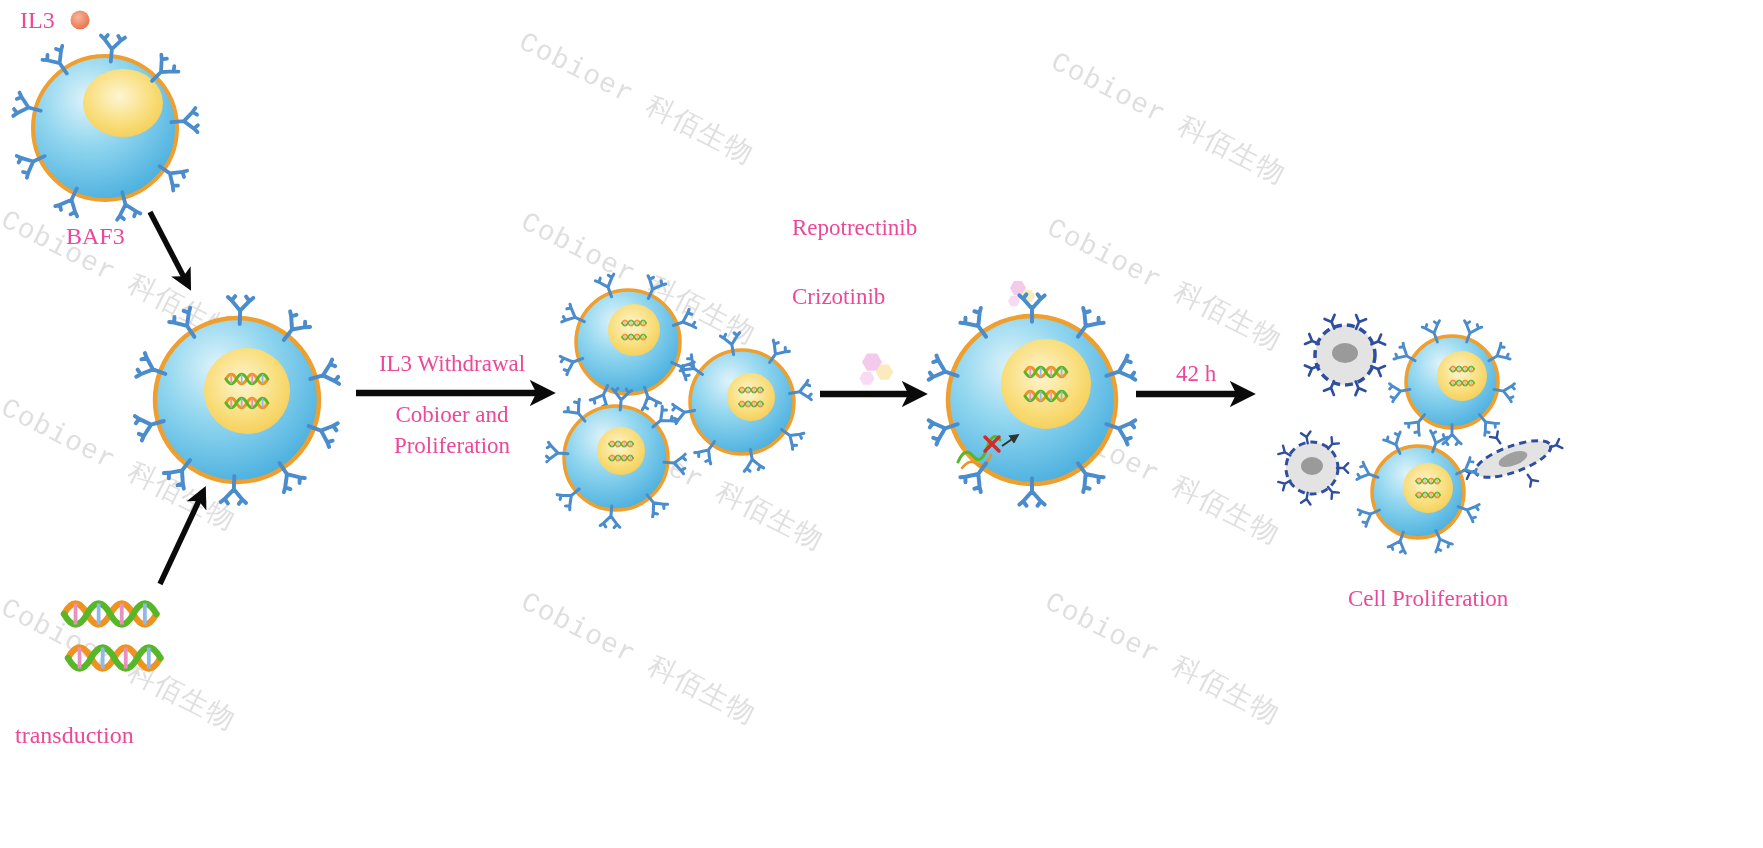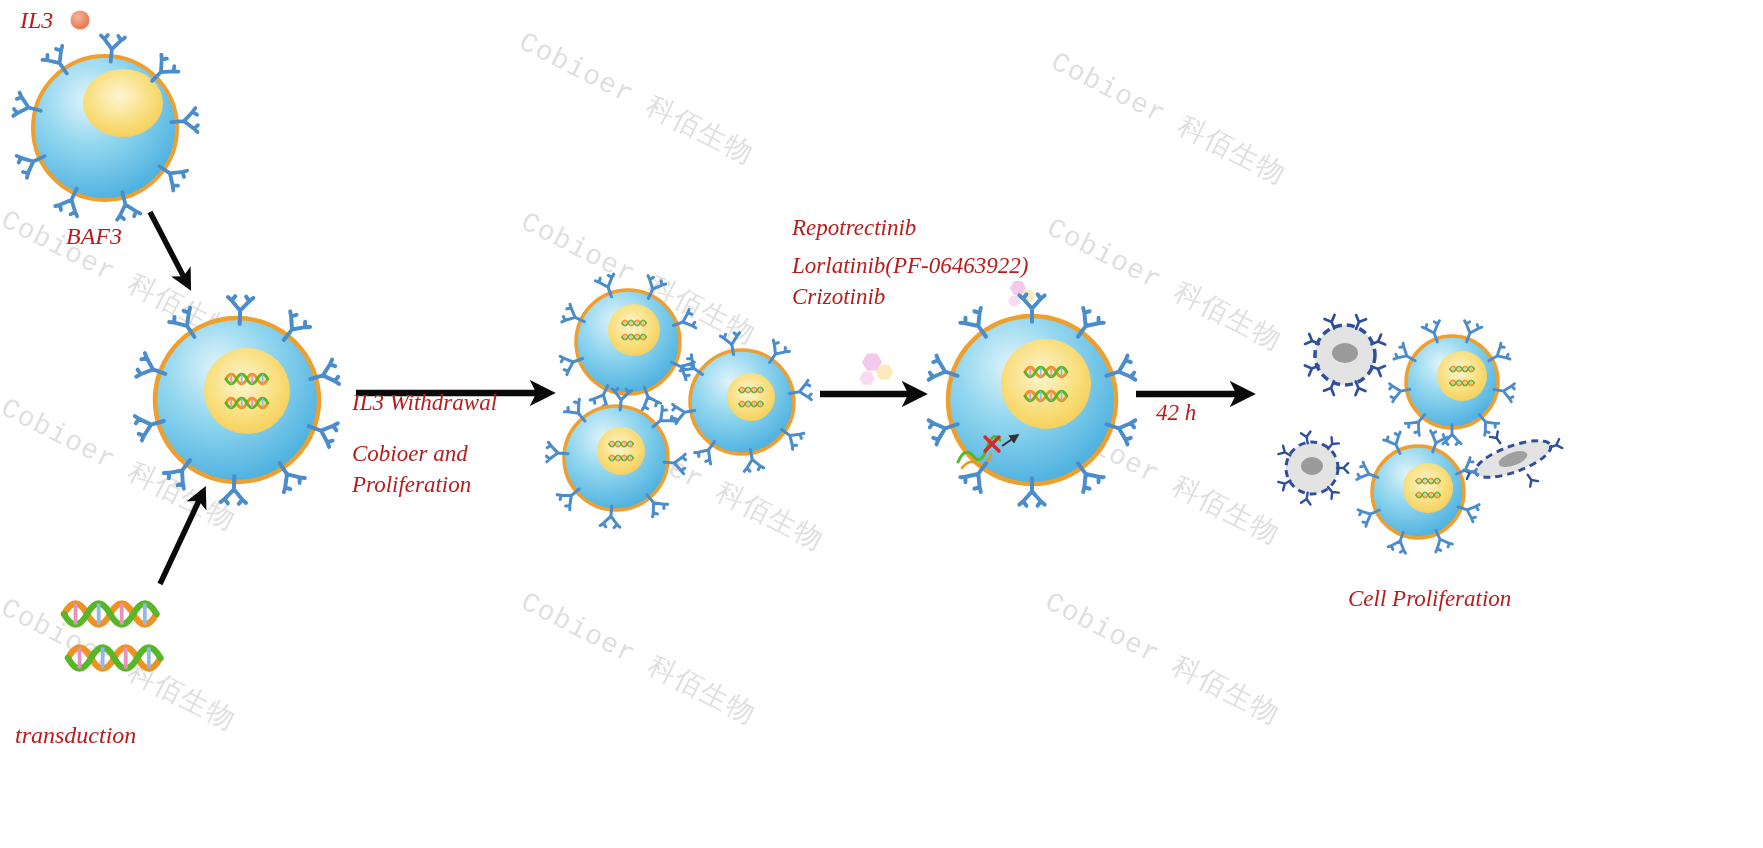--- a/index.html
+++ b/index.html
@@ -2,22 +2,22 @@
 <html><head>
 <meta charset="utf-8">
 <style>
   html,body{margin:0;padding:0;background:#ffffff;}
   #stage{position:relative;width:1763px;height:848px;background:#ffffff;overflow:hidden;
          font-family:"Liberation Serif","DejaVu Serif",serif;}
   .wm{position:absolute;font-family:"Liberation Mono","DejaVu Sans Mono",monospace;
       font-size:28px;color:#c6c6c6;opacity:.55;transform:rotate(27deg);transform-origin:0 0;
       white-space:nowrap;letter-spacing:1px;pointer-events:none;}
   svg.art{position:absolute;left:0;top:0;}
-  .lbl{position:absolute;font-size:23px;color:#b91c1c;white-space:nowrap;line-height:1.25;font-style:italic;}
-  .lbl.center{text-align:left;margin-top:39px;}
+  .lbl{position:absolute;font-size:23px;color:#ec4899;white-space:nowrap;line-height:1.25;}
+  .lbl.center{text-align:center;}
   .lbl.big{font-size:24px;}
 </style>
 </head>
 <body>
 
 <div id="stage">
 
   <div class="wm" style="left:530px;top:22px">Cobioer  科佰生物</div>
   <div class="wm" style="left:1062px;top:42px">Cobioer  科佰生物</div>
   <div class="wm" style="left:12px;top:200px">Cobioer  科佰生物</div>
@@ -257,19 +257,18 @@
   <div class="lbl big" style="left:66px;top:221px">BAF3</div>
 
   <div class="lbl big" style="left:15px;top:720px">transduction</div>
 
   <div class="lbl center" style="left:352px;top:350px;width:200px">IL3 Withdrawal</div>
   <div class="lbl center" style="left:352px;top:401px;width:200px">Cobioer and</div>
   <div class="lbl center" style="left:352px;top:432px;width:200px">Proliferation</div>
 
 
   <div class="lbl" style="left:792px;top:214px">Repotrectinib</div>
-  <div class="lbl" style="left:792px;top:252px">Lorlatinib(PF-06463922)</div>
   <div class="lbl" style="left:792px;top:283px">Crizotinib</div>
 
   <div class="lbl center" style="left:1156px;top:360px;width:80px">42 h</div>
 
   <div class="lbl" style="left:1348px;top:585px">Cell Proliferation</div>
 </div>
 
 </body></html>

